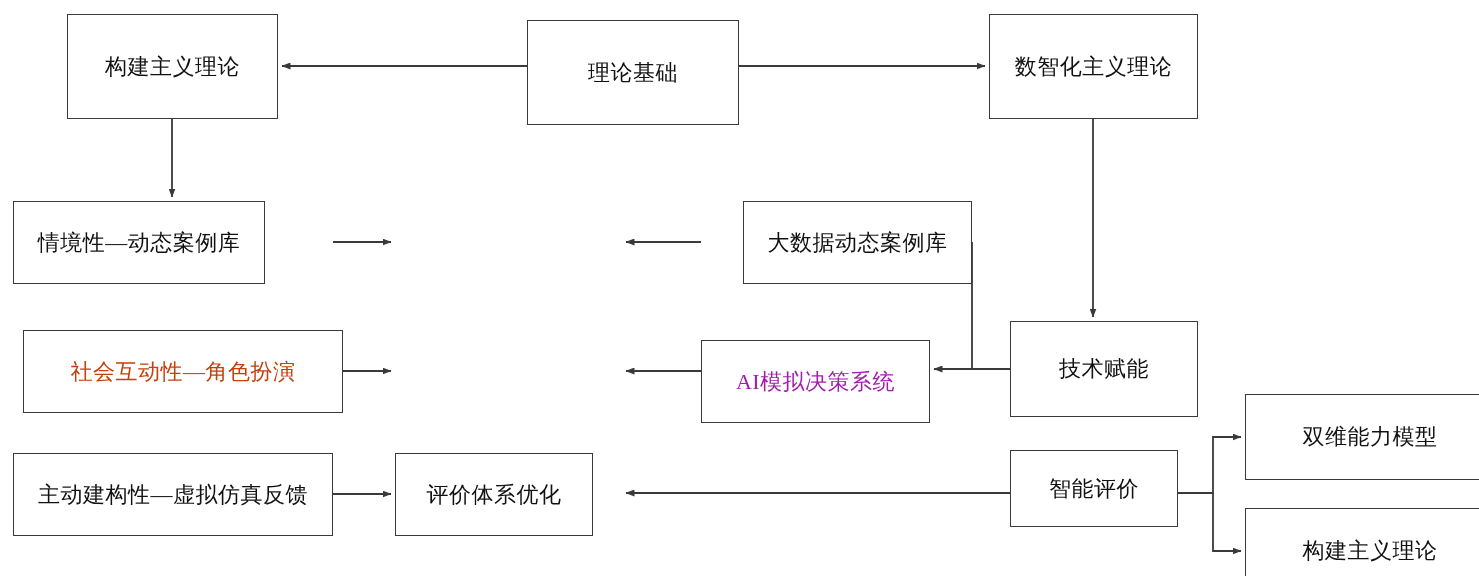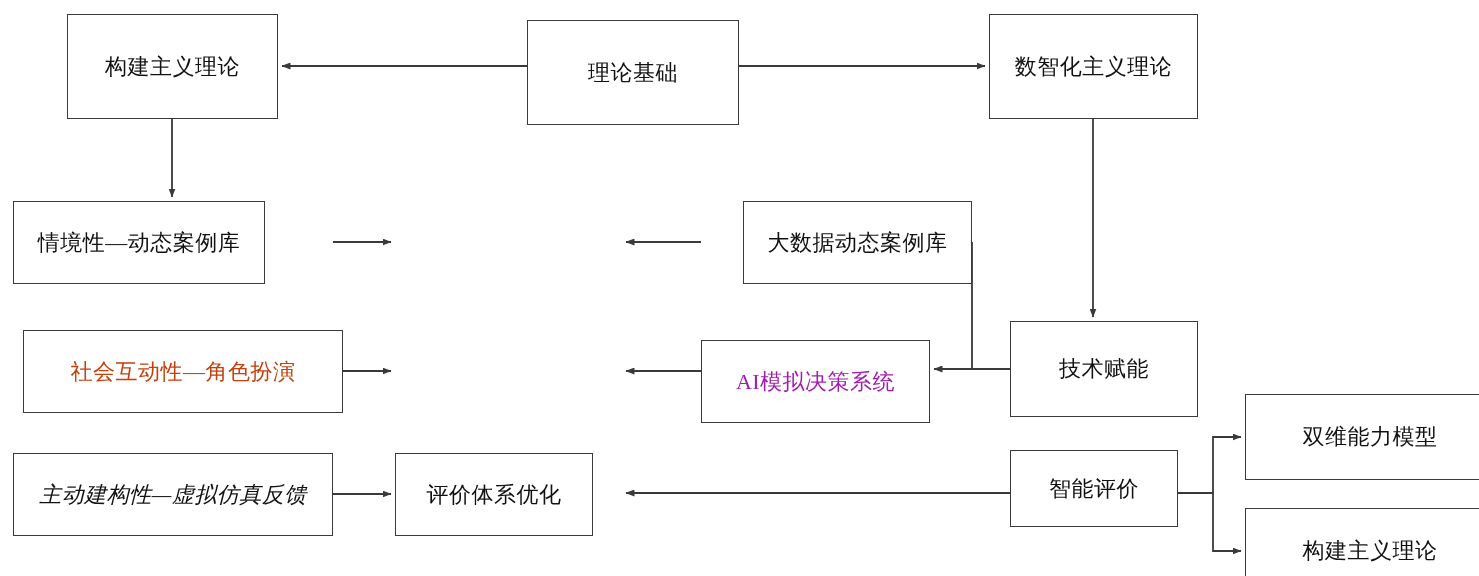--- a/index.html
+++ b/index.html
@@ -100,21 +100,21 @@
   </div>
   <div class="node" style="left: 23px; top: 330px; width: 320px; height: 83px; border-color: rgb(58, 58, 58); color: #c2410c;">
     <span class="node-label">社会互动性—角色扮演</span>
   </div>
   <div class="node" style="left: 701px; top: 330px; width: 229px; height: 83px; border-color: rgb(58, 58, 58); color: #a21caf; margin-top: 10px;">
     <span class="node-label">AI模拟决策系统</span>
   </div>
   <div class="node" style="left: 1010px; top: 321px; width: 188px; height: 96px; border-color: rgb(58, 58, 58); color: rgb(17, 17, 17);">
     <span class="node-label">技术赋能</span>
   </div>
-  <div class="node" style="left: 13px; top: 453px; width: 320px; height: 83px; border-color: rgb(58, 58, 58); color: rgb(17, 17, 17); font-style: italic;">
+  <div class="node" style="left: 13px; top: 453px; width: 320px; height: 83px; border-color: rgb(58, 58, 58); color: rgb(17, 17, 17);">
     <span class="node-label">主动建构性—虚拟仿真反馈</span>
   </div>
   <div class="node" style="left: 395px; top: 453px; width: 198px; height: 83px; border-color: rgb(58, 58, 58); color: rgb(17, 17, 17);">
     <span class="node-label">评价体系优化</span>
   </div>
   <div class="node" style="left: 1010px; top: 450px; width: 168px; height: 77px; border-color: rgb(58, 58, 58); color: rgb(17, 17, 17);">
     <span class="node-label">智能评价</span>
   </div>
   <div class="node" style="left: 1245px; top: 394px; width: 250px; height: 86px; border-color: rgb(58, 58, 58); color: rgb(17, 17, 17);">
     <span class="node-label">双维能力模型</span>

